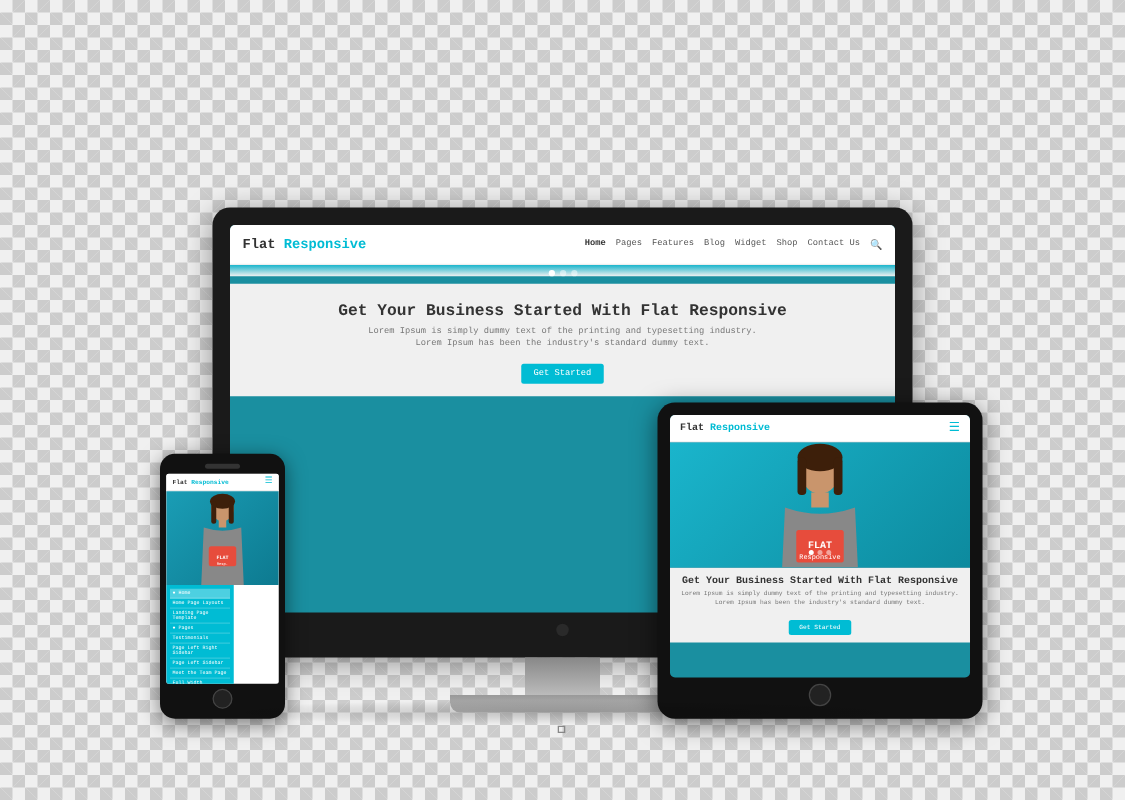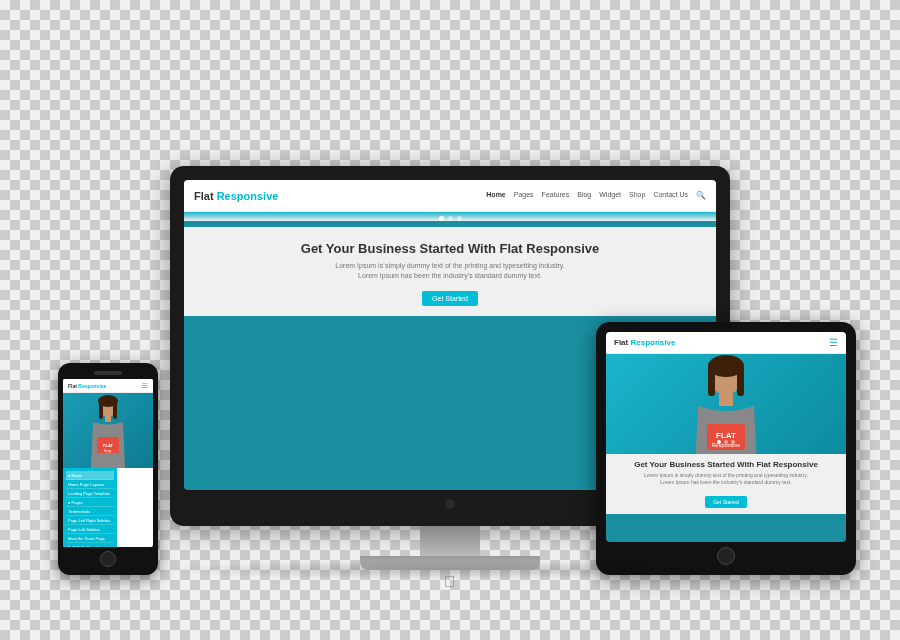--- a/index.html
+++ b/index.html
@@ -18,25 +18,26 @@
       background-color: #f0f0f0;
       display: flex;
       align-items: center;
       justify-content: center;
       overflow: hidden;
       font-family: Arial, sans-serif;
     }
 
     .scene {
       position: relative;
-      width: 840px;
+      width: 700px;
       height: 620px;
       display: flex;
       align-items: flex-end;
       justify-content: center;
+      font-family: Liberation Mono, monospace;
     }
 
     
     .monitor {
       position: absolute;
       left: 50%;
       transform: translateX(-50%);
       bottom: 60px;
       width: 560px;
     }

